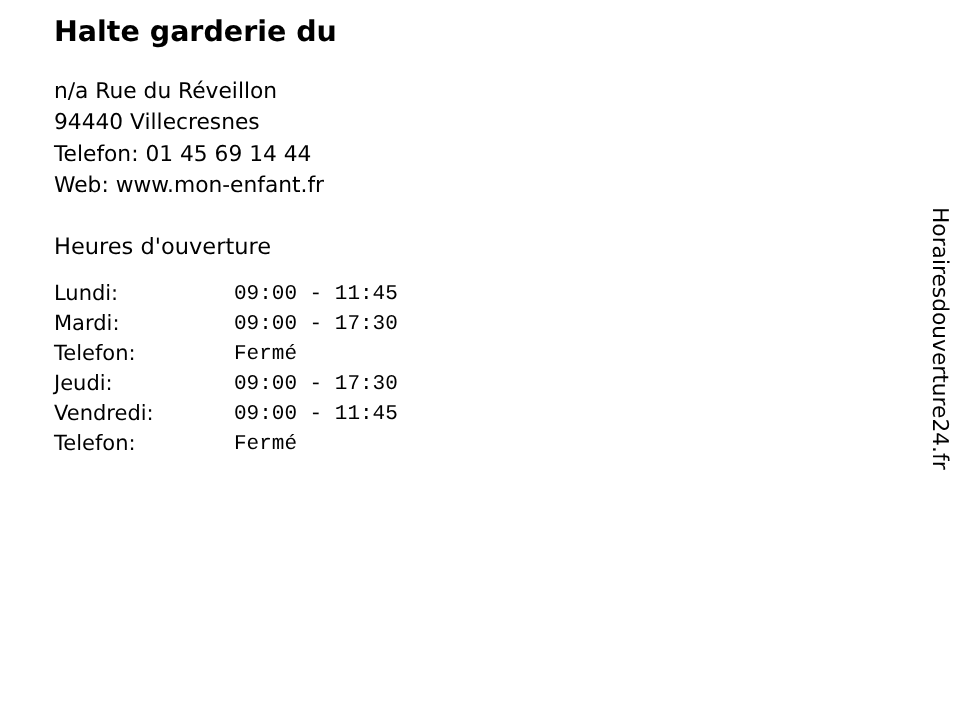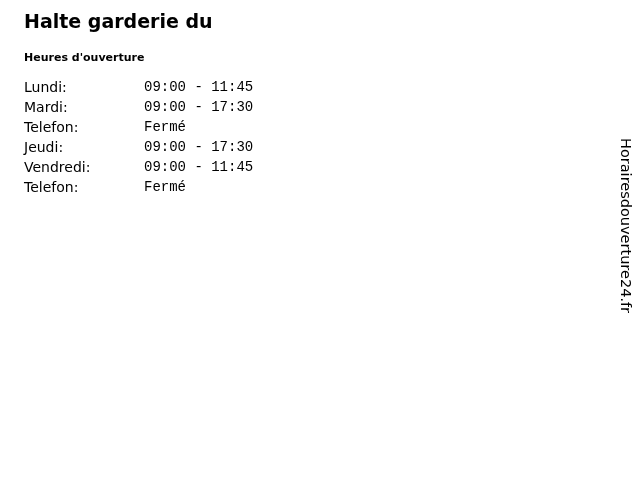--- a/index.html
+++ b/index.html
@@ -17,42 +17,42 @@
   }
   .page {
     position: absolute;
     left: 0;
     top: 0;
     width: 640px;
     height: 480px;
   }
   .content {
     position: absolute;
-    left: 24px;
+    left: 36px;
     top: 10px;
     width: 560px;
   }
   .title {
     font-size: 19px;
     font-weight: bold;
     letter-spacing: 0px;
     margin: 0 0 18px 0;
     line-height: 1.2;
   }
   .address-block {
     font-size: 14.5px;
     line-height: 21px;
     margin-bottom: 20px;
   }
   .address-line {
     white-space: pre;
   }
   .hours-heading {
-    font-size: 11px;
-    font-weight: bold;
+    font-size: 15px;
+    font-weight: normal;
     margin: 0 0 13px 0;
   }
   table.hours {
     border-collapse: collapse;
     font-size: 14px;
   }
   table.hours td {
     padding: 0;
     height: 20px;
     line-height: 20px;
@@ -81,20 +81,26 @@
 </style>
 </head>
 <body>
 
 <div class="page">
 
   <div class="content">
 
     <h1 class="title">Halte garderie du</h1>
 
+    <div class="address-block">
+      <div class="address-line">n/a Rue du Réveillon</div>
+      <div class="address-line">94440 Villecresnes</div>
+      <div class="address-line">Telefon: 01 45 69 14 44</div>
+      <div class="address-line">Web: www.mon-enfant.fr</div>
+    </div>
 
     <h2 class="hours-heading">Heures d'ouverture</h2>
 
     <table class="hours">
       <tbody>
         <tr>
           <td class="day">Lundi:</td>
           <td class="time">09:00 - 11:45</td>
         </tr>
         <tr>

